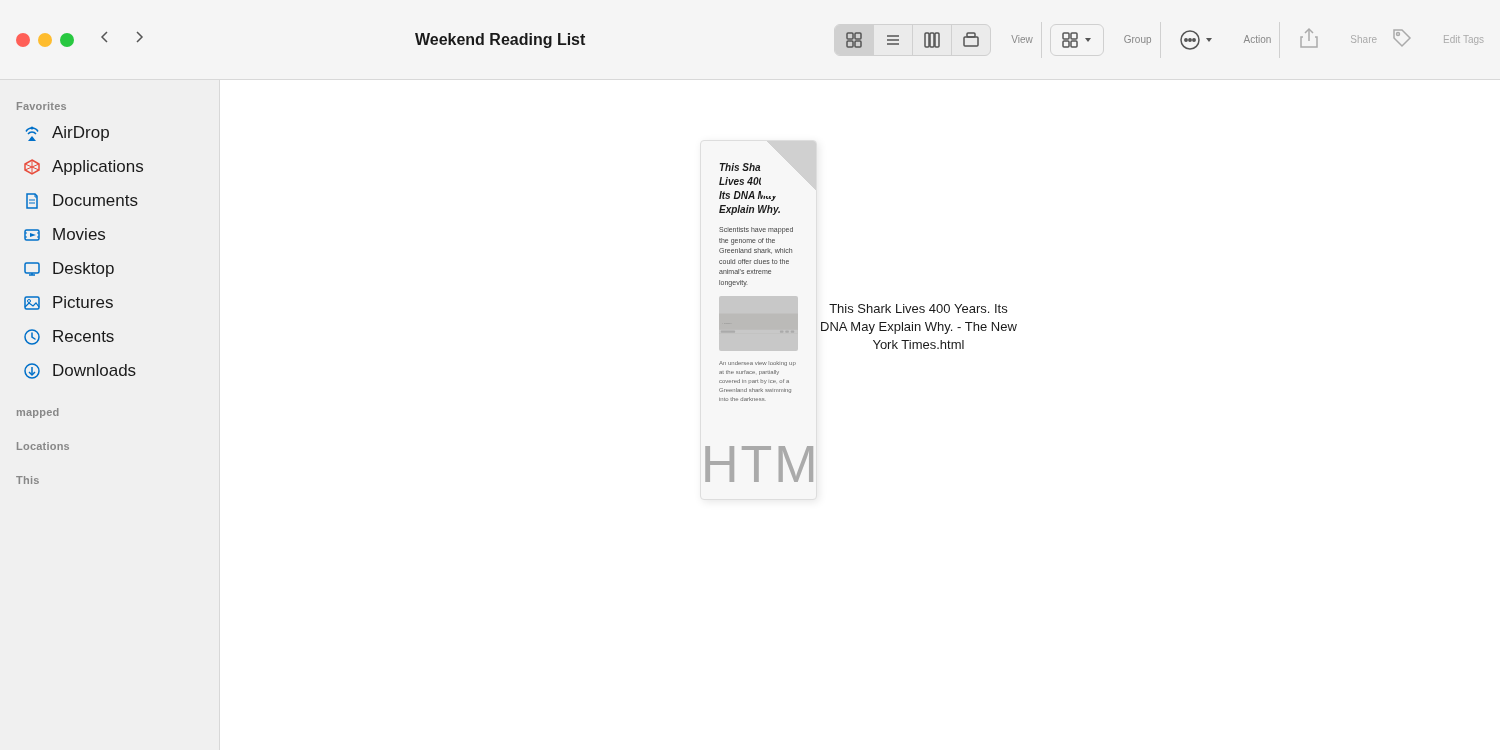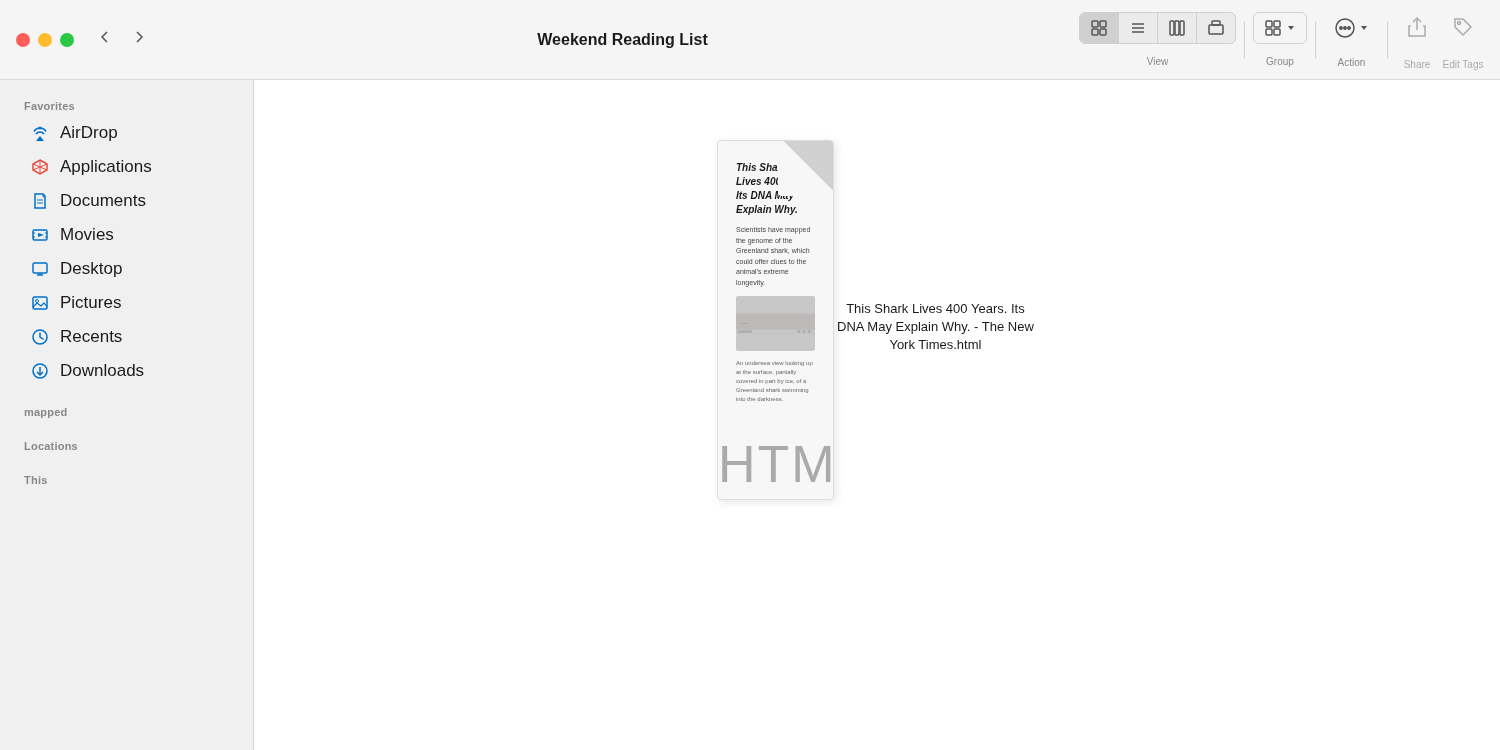--- a/index.html
+++ b/index.html
@@ -67,23 +67,23 @@
     }
 
     .toolbar-right {
       display: flex;
       align-items: center;
       gap: 4px;
     }
 
     .toolbar-section {
       display: flex;
-      flex-direction: column;
-      align-items: center;
-      gap: 12px;
+      flex-direction: row;
+      align-items: center;
+      gap: 20px;
     }
 
     .toolbar-section-label {
       font-size: 10px;
       color: #888;
     }
 
     .toolbar-btn-group {
       display: flex;
       align-items: center;
@@ -117,28 +117,28 @@
 
     
     .main-layout {
       display: flex;
       flex: 1;
       overflow: hidden;
     }
 
     
     .sidebar {
-      width: 254px;
+      width: 220px;
       background: #f0f0f0;
       border-right: 1px solid #d8d8d8;
       display: flex;
       flex-direction: column;
       overflow-y: auto;
       flex-shrink: 0;
-      padding: 12px 8px;
+      padding: 12px 0;
     }
 
     .sidebar-section-header {
       font-size: 11px;
       font-weight: 700;
       color: #888;
       text-transform: none;
       padding: 8px 16px 4px 16px;
       letter-spacing: 0.02em;
     }

